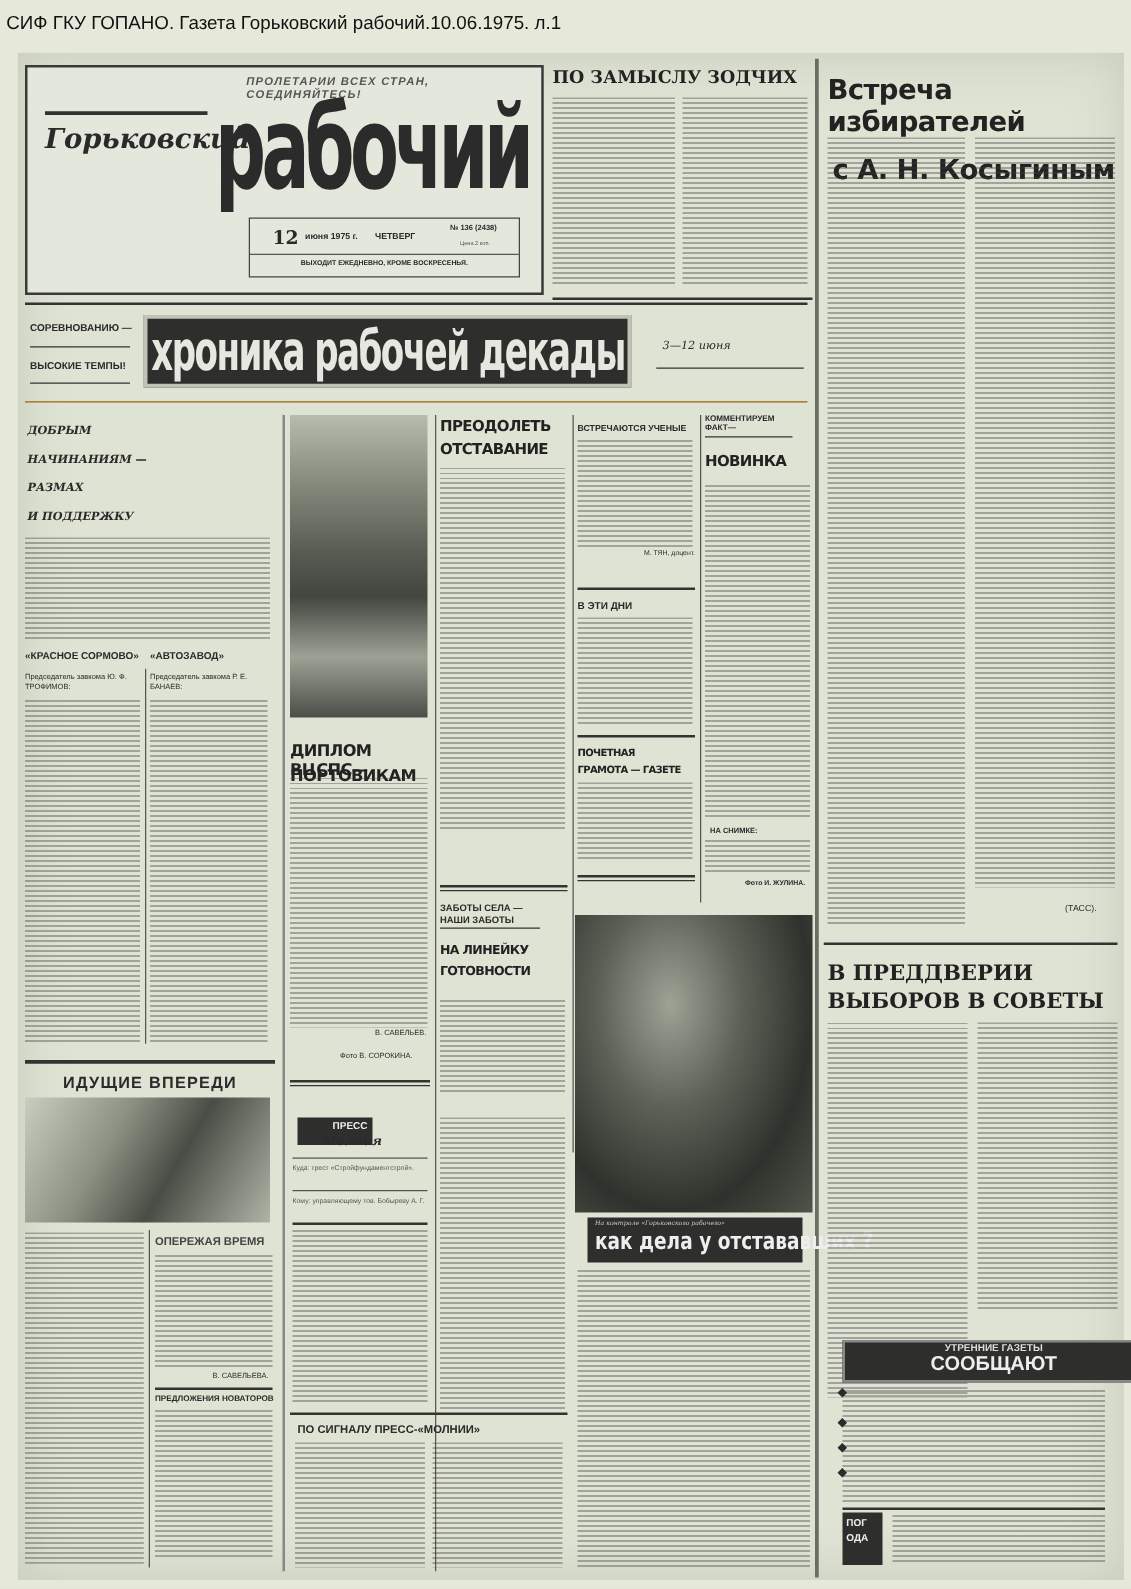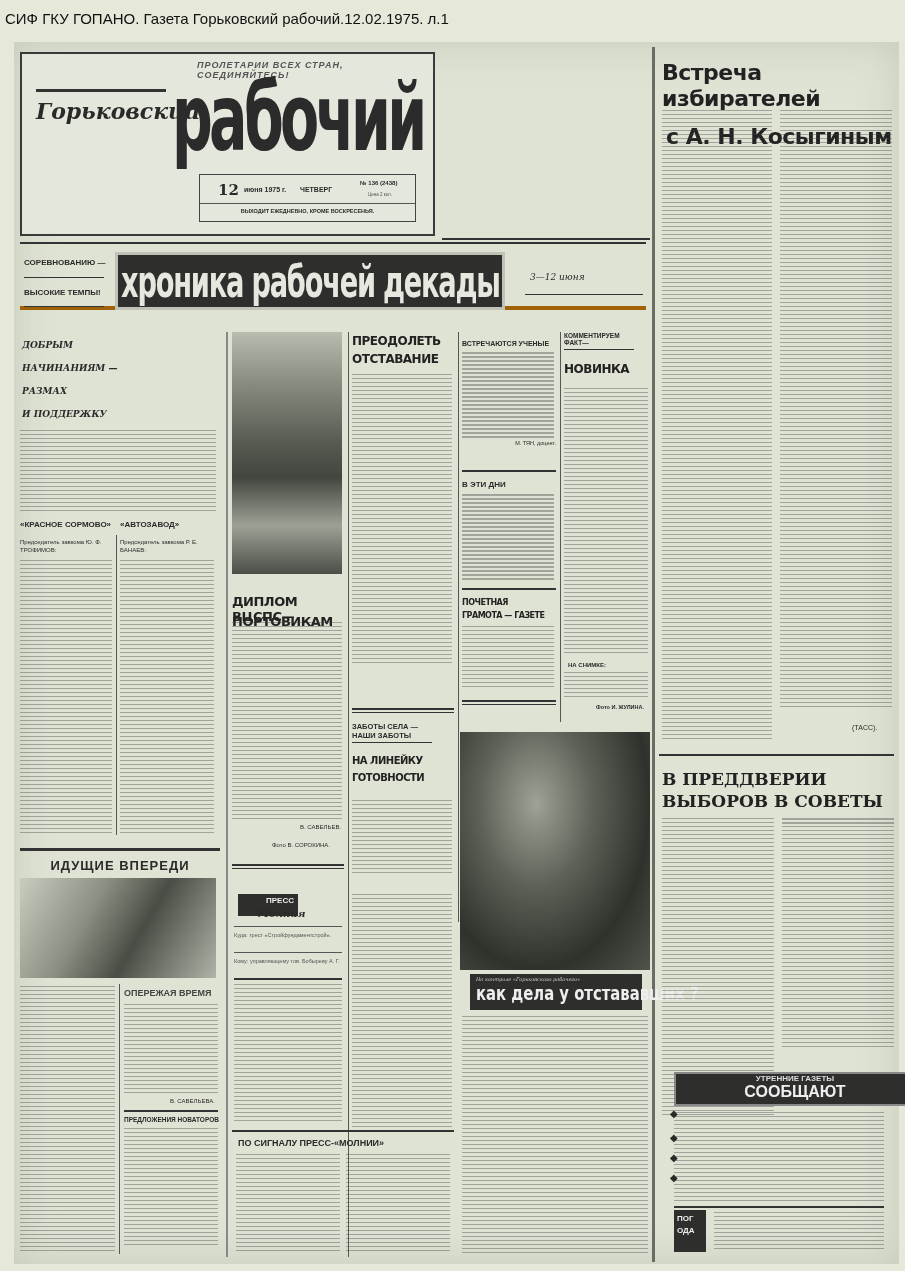--- a/index.html
+++ b/index.html
@@ -26,53 +26,58 @@
   .rule { position: absolute; background: #333; }
   .vrule { position: absolute; width: 1px; background: #555; }
   .photo { position: absolute; background: linear-gradient(160deg, #9aa093 0%, #5e6358 40%, #3b3e37 70%, #6d7166 100%); }
   .head-serif { font-family: "DejaVu Serif", serif; font-weight: bold; color: #222; }
   .head-cond { font-family: "DejaVu Sans", sans-serif; font-weight: bold; color: #222; letter-spacing: -0.5px; margin-top: 12px; }
   .banner-dark { background: #2e2f2c; color: #e8e8e0; }
 </style>
 </head>
 <body>
 
-<div class="caption">СИФ ГКУ ГОПАНО. Газета Горьковский рабочий.12.02.1975. л.1</div>
+<div class="caption">СИФ ГКУ ГОПАНО. Газета Горьковский рабочий.10.06.1975. л.1</div>
 
 <div class="page">
 
   <div class="abs" style="left:6px;top:10px;width:415px;height:184px;border:2px solid #3a3a3a;background:#e4e8dc;">
     <div class="abs" style="left:175px;top:6px;font-size:9px;font-style:italic;font-weight:bold;letter-spacing:1px;color:#555;">ПРОЛЕТАРИИ ВСЕХ СТРАН, СОЕДИНЯЙТЕСЬ!</div>
     <div class="abs" style="left:14px;top:44px;font-family:'DejaVu Serif',serif;font-style:italic;font-weight:bold;font-size:22px;color:#2a2a2a;">Горьковский</div>
     <div class="abs" style="left:14px;top:35px;width:130px;height:3px;background:#333;"></div>
     <div class="abs" style="left:150px;top:10px;font-family:'DejaVu Sans',sans-serif;font-weight:bold;font-size:92px;line-height:110px;color:#2b2b2b;letter-spacing:-6px;transform:scaleX(0.62);transform-origin:left top;">рабочий</div>
     <div class="abs" style="left:177px;top:120px;width:217px;height:48px;border:1.5px solid #444;">
       <div class="abs" style="left:18px;top:6px;font-family:'DejaVu Serif',serif;font-weight:bold;font-size:15px;">12</div>
       <div class="abs" style="left:44px;top:11px;font-size:7px;font-weight:bold;">июня 1975 г.</div>
       <div class="abs" style="left:100px;top:11px;font-size:7px;font-weight:bold;">ЧЕТВЕРГ</div>
       <div class="abs" style="left:160px;top:5px;font-size:6px;font-weight:bold;">№ 136 (2438)</div>
       <div class="abs" style="left:168px;top:17px;font-size:4.5px;color:#555;">Цена 2 коп.</div>
       <div class="abs" style="left:0;top:28px;width:100%;height:1px;background:#555;"></div>
       <div class="abs" style="left:0;top:33px;width:100%;text-align:center;font-size:5.5px;font-weight:bold;">ВЫХОДИТ ЕЖЕДНЕВНО, КРОМЕ ВОСКРЕСЕНЬЯ.</div>
     </div>
   </div>
 
+  <div class="abs" style="left:428px;top:10px;width:205px;height:184px;">
+    <div class="head-serif" style="font-size:14px;margin-top:2px;">ПО ЗАМЫСЛУ ЗОДЧИХ</div>
+    <div class="abs line-text-fine" style="left:0;top:26px;width:98px;height:150px;"></div>
+    <div class="abs line-text-fine" style="left:104px;top:26px;width:100px;height:150px;"></div>
+  </div>
   <div class="rule" style="left:428px;top:196px;width:208px;height:2px;"></div>
 
   <div class="vrule" style="left:638px;top:5px;height:1215px;width:3px;background:#6a6d64;"></div>
   <div class="abs" style="left:648px;top:6px;width:232px;height:700px;">
     <div class="head-cond" style="font-size:22px;line-height:26px;">Встреча избирателей</div>
     <div class="head-cond" style="font-size:22px;line-height:26px;margin-left:4px;">с А. Н. Косыгиным</div>
     <div class="abs line-text-fine" style="left:0;top:62px;width:110px;height:630px;"></div>
     <div class="abs line-text-fine" style="left:118px;top:62px;width:112px;height:600px;"></div>
     <div class="abs" style="left:190px;top:676px;font-size:7px;">(ТАСС).</div>
   </div>
   <div class="rule" style="left:645px;top:712px;width:235px;height:2px;"></div>
 
-  <div class="abs" style="left:6px;top:200px;width:626px;height:68px;border-top:2px solid #333;border-bottom:4px solid #a16207;">
+  <div class="abs" style="left:6px;top:200px;width:626px;height:80px;border-top:2px solid #333;border-bottom:1px solid #a16207;">
     <div class="abs" style="left:4px;top:14px;font-size:8px;font-weight:bold;">СОРЕВНОВАНИЮ —</div>
     <div class="abs" style="left:4px;top:33px;width:80px;height:1px;background:#333;"></div>
     <div class="abs" style="left:4px;top:44px;font-size:8px;font-weight:bold;">ВЫСОКИЕ ТЕМПЫ!</div>
     <div class="abs" style="left:4px;top:62px;width:80px;height:1px;background:#333;"></div>
     <div class="abs banner-dark" style="left:95px;top:8px;width:390px;height:58px;border:3px solid #bfc2b5;display:flex;align-items:center;justify-content:center;">
       <span style="font-family:'DejaVu Sans',sans-serif;font-weight:bold;font-size:44px;letter-spacing:-2px;transform:scaleX(0.62);white-space:nowrap;color:#e6e7de;">хроника рабочей декады</span>
     </div>
     <div class="abs" style="left:510px;top:28px;font-family:'DejaVu Serif',serif;font-style:italic;font-size:9px;">3—12 июня</div>
     <div class="abs" style="left:505px;top:50px;width:118px;height:1px;background:#333;"></div>
   </div>

